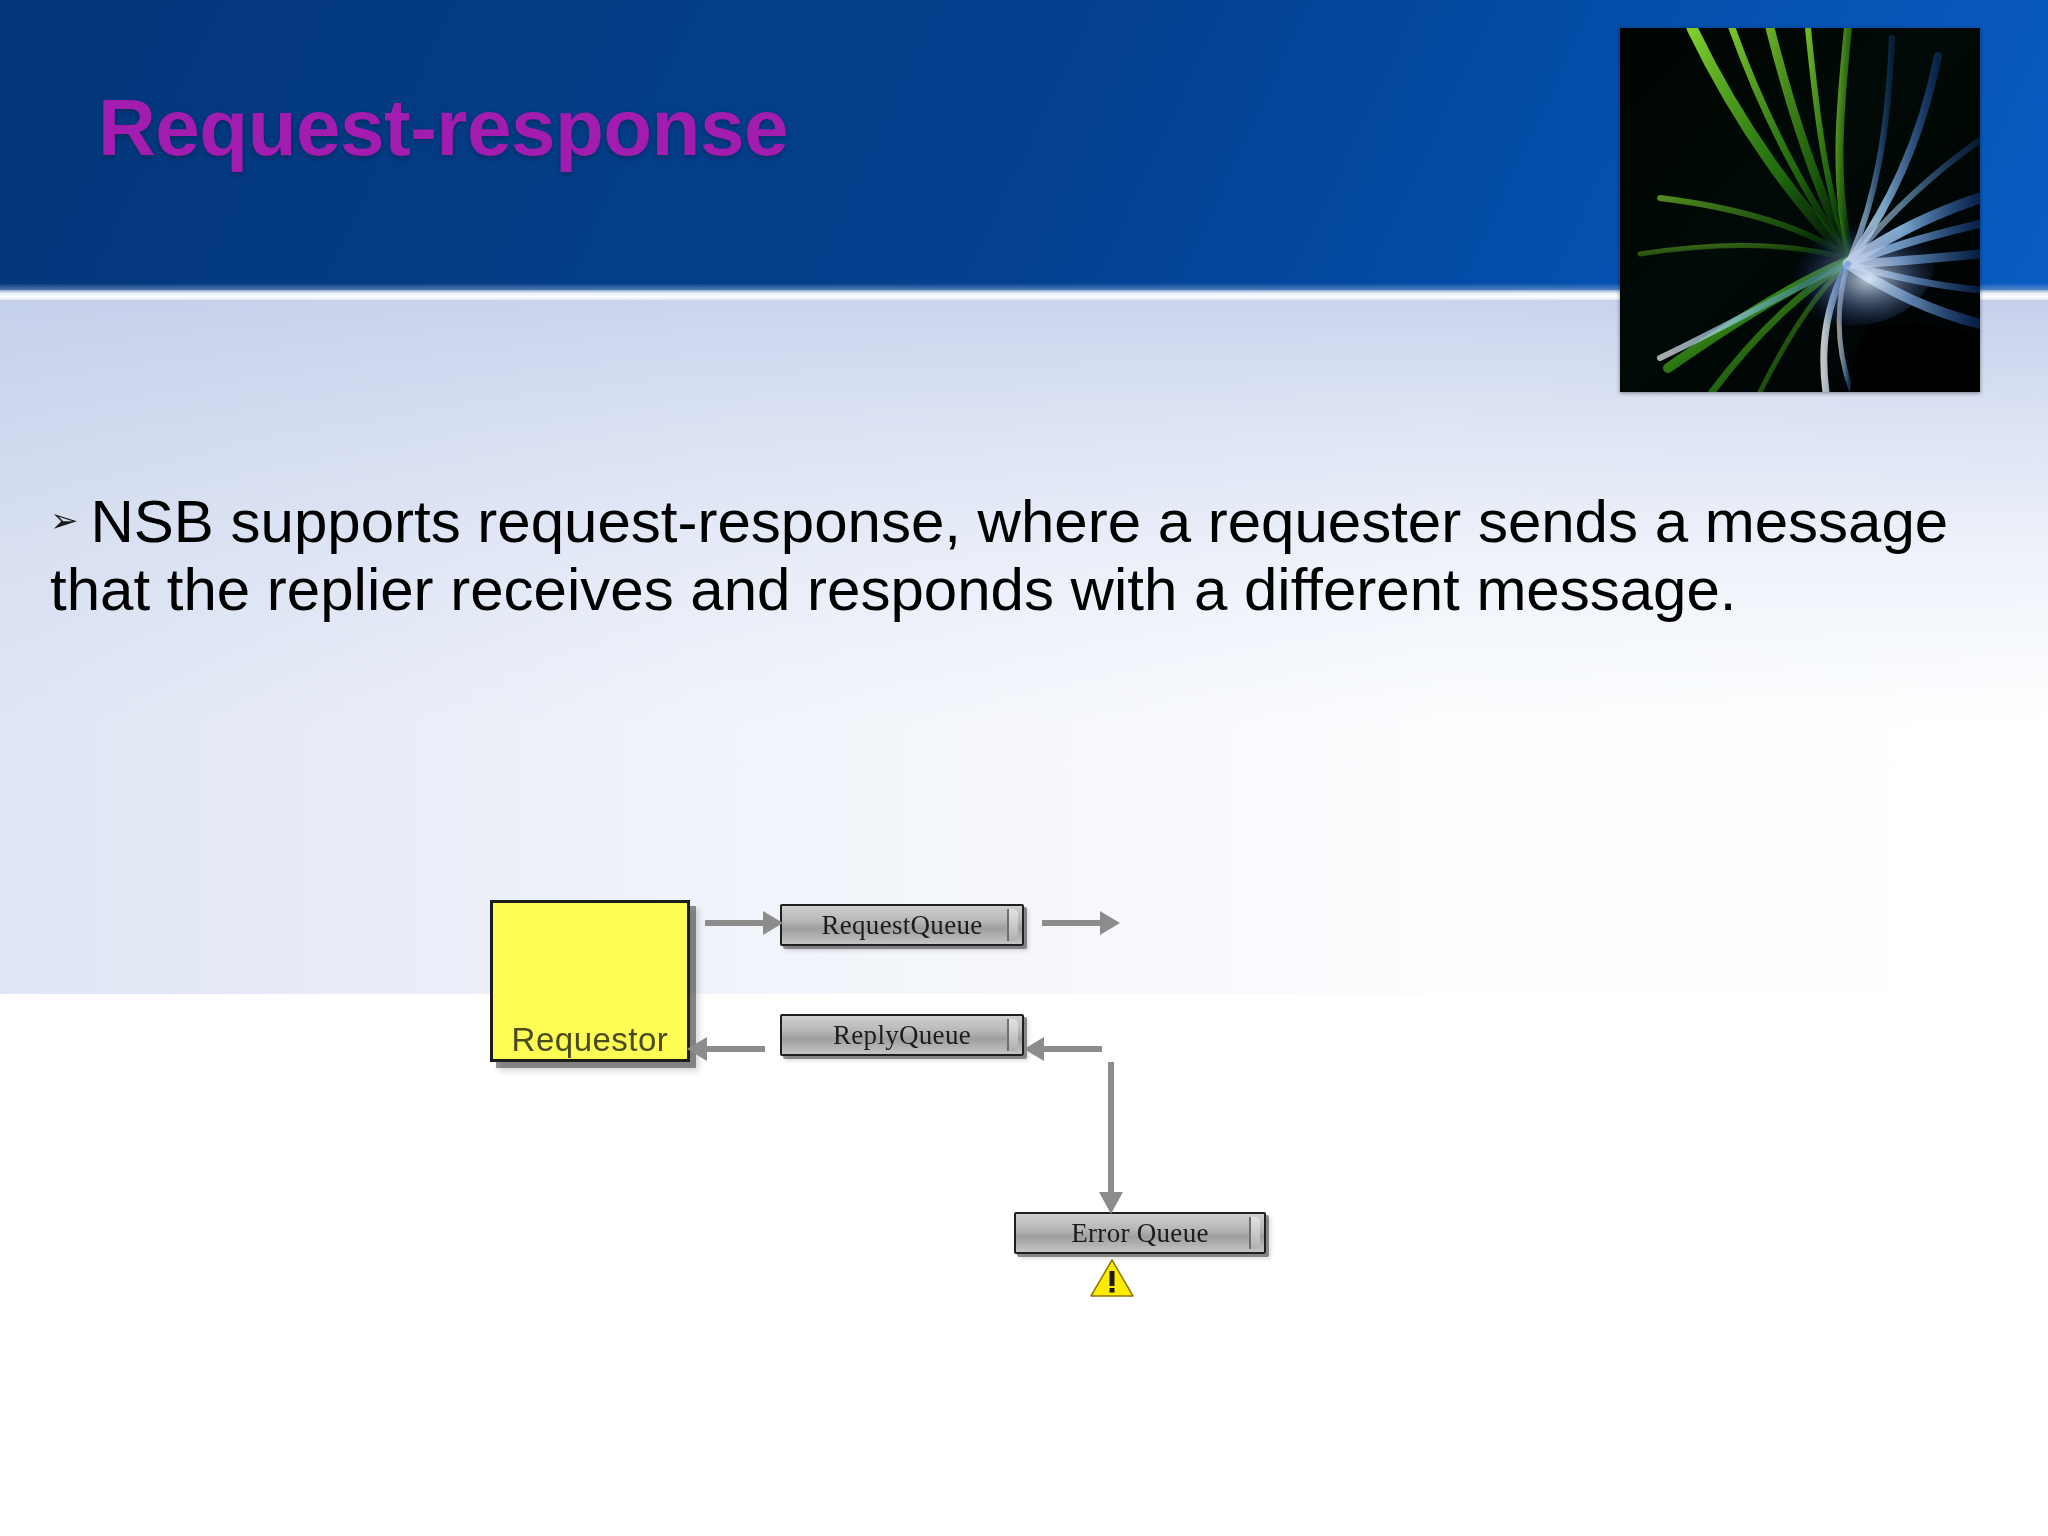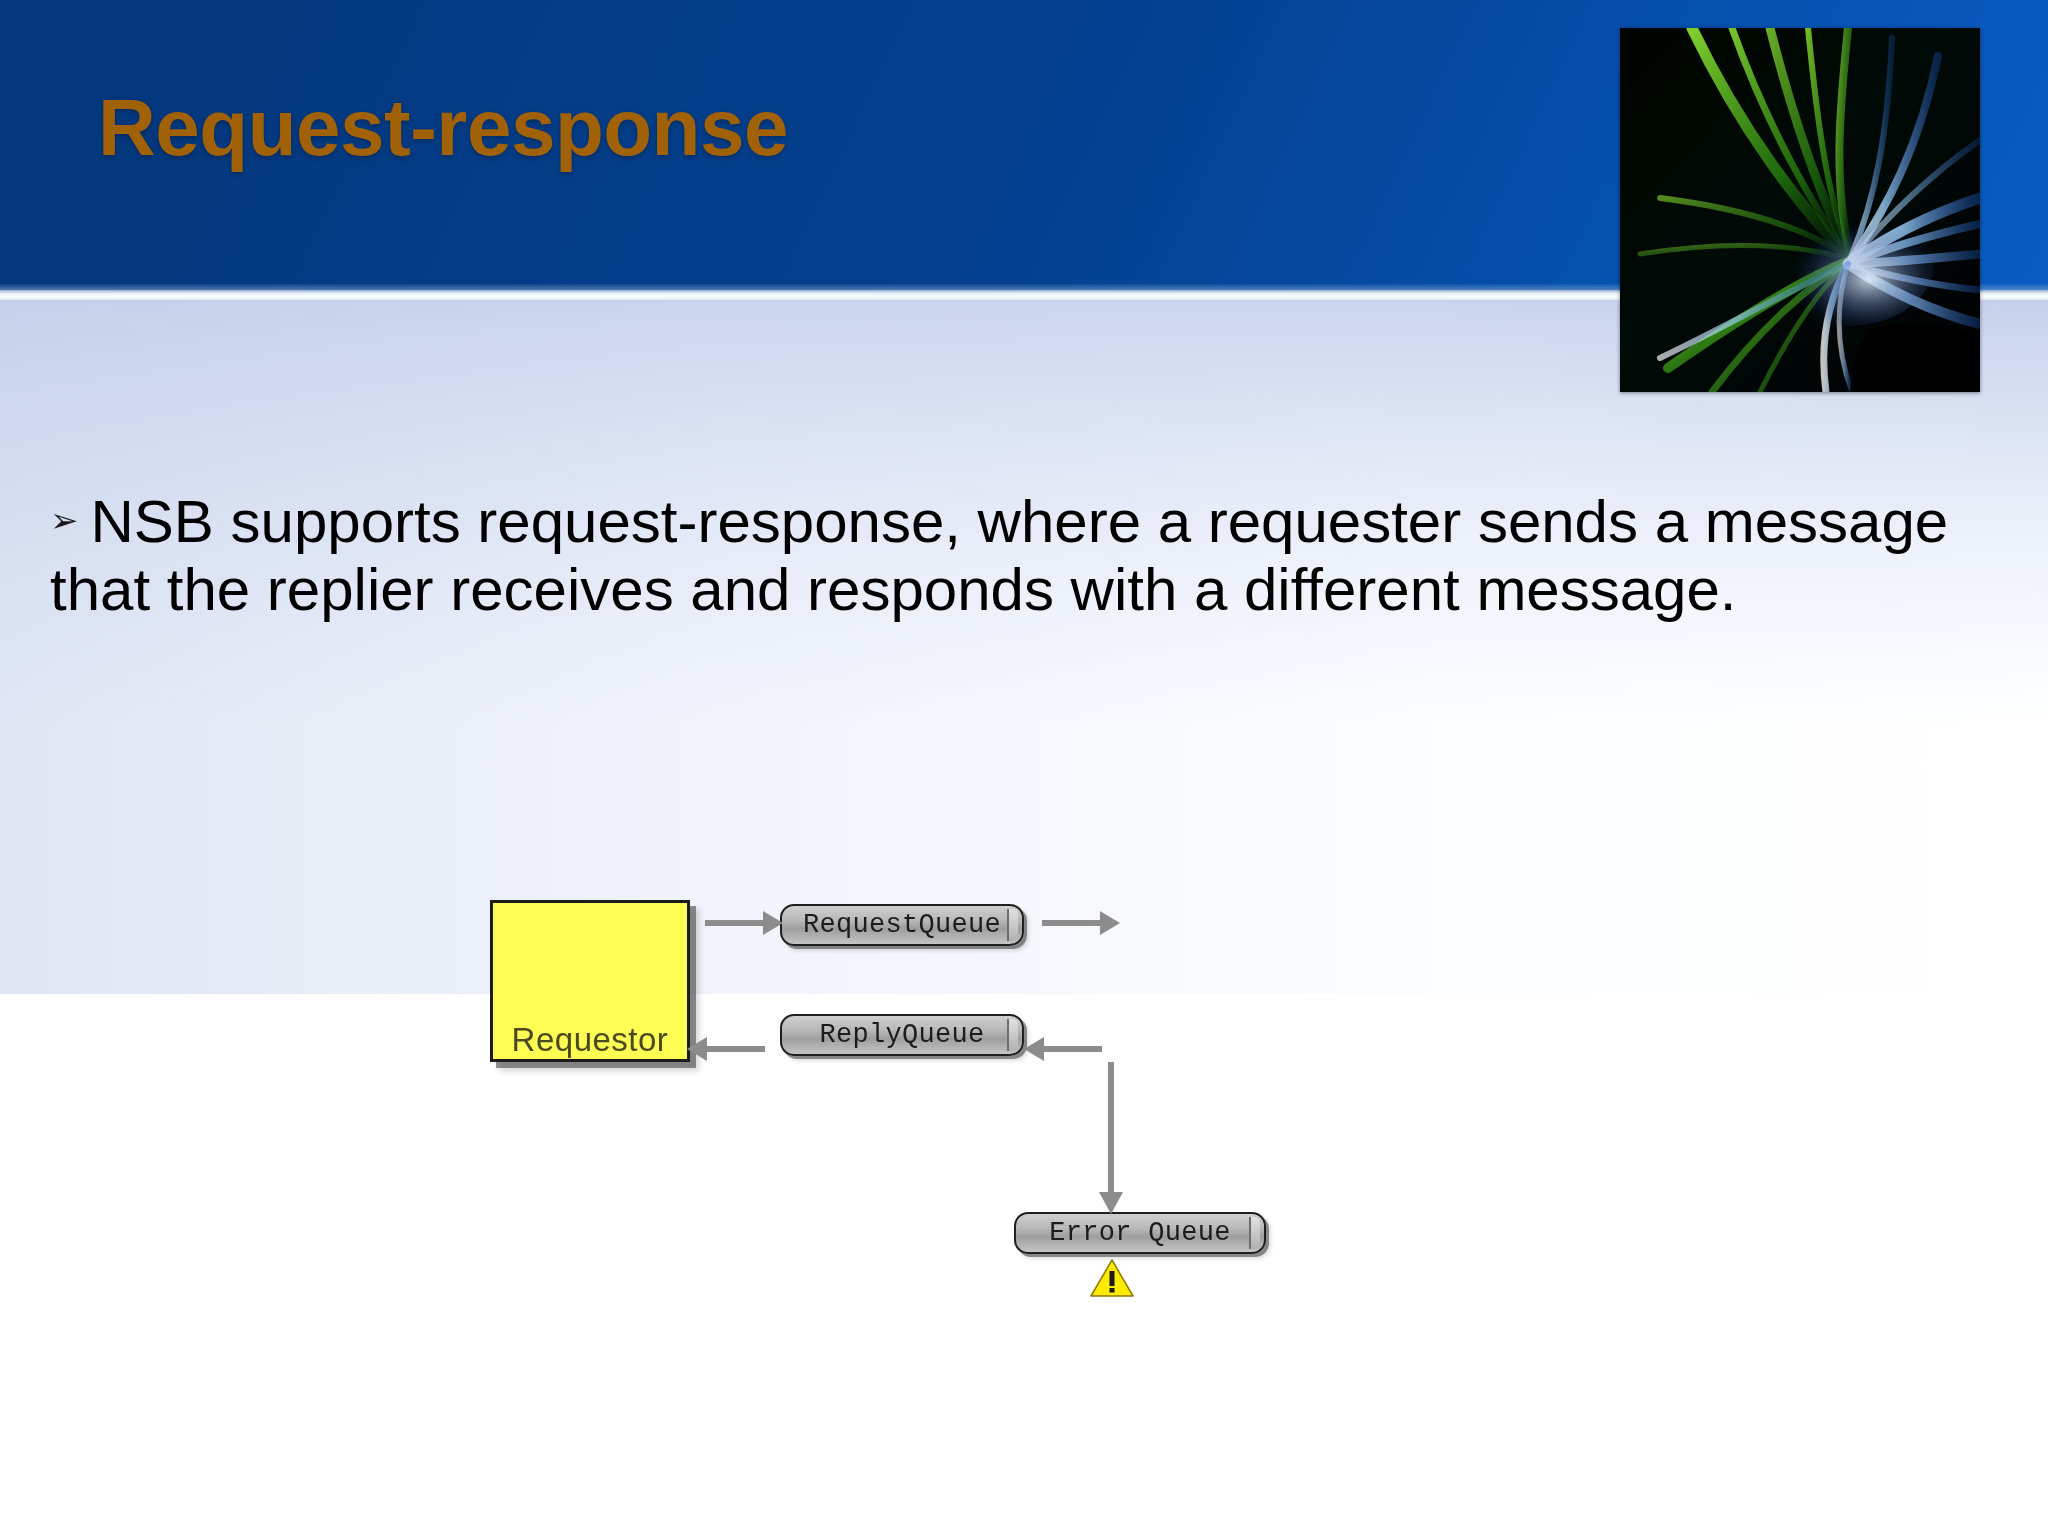--- a/index.html
+++ b/index.html
@@ -67,21 +67,21 @@
     width: 2048px; height: 10px;
     background: linear-gradient(to bottom, #93aece 0%, #e9f2fb 35%, #fcfeff 70%, #dfe6f2 100%);
   }
 
   .slide-title {
     position: absolute;
     left: 98px;
     top: 82px;
     font-size: 80px;
     font-weight: bold;
-    color: #a16207;
+    color: #a21caf;
     letter-spacing: -0.5px;
     font-family: "Liberation Sans Narrow", "Liberation Sans", sans-serif;
     text-shadow: 0 2px 5px rgba(0,0,0,0.28);
     white-space: nowrap;
   }
 
   
   .deco-img {
     position: absolute;
     left: 1620px;
@@ -138,30 +138,30 @@
     font-family: "Liberation Sans", sans-serif;
     font-size: 33px;
     letter-spacing: 0.5px;
   }
   .node-requestor { left: 0px;   top: 20px;  width: 194px; height: 156px; }
   .node-replier   { left: 630px; top: 20px;  width: 196px; height: 156px; }
 
   .queue-pill {
     position: absolute;
     height: 38px;
-    border-radius: 14px;
+    border-radius: 2px;
     border: 2px solid #1f1f1f;
     background: linear-gradient(to bottom, #cfcfcf 0%, #b8b8b8 38%, #9e9e9e 60%, #c4c4c4 100%);
     box-shadow: 3px 3px 0 rgba(45,45,45,0.5), 5px 5px 4px rgba(0,0,0,0.13);
     display: flex;
     align-items: center;
     justify-content: center;
     color: #1c1c1c;
     font-size: 27px;
-    font-family: Liberation Mono, monospace;
+    font-family: Liberation Serif, serif;
     letter-spacing: 0.3px;
   }
   .queue-pill::after {
     content: "";
     position: absolute;
     right: 4px; top: 3px;
     width: 9px; height: calc(100% - 6px);
     border-left: 2px solid #6e6e6e;
     border-radius: 0 5px 5px 0;
     background: linear-gradient(to bottom, #e2e2e2, #b0b0b0);

